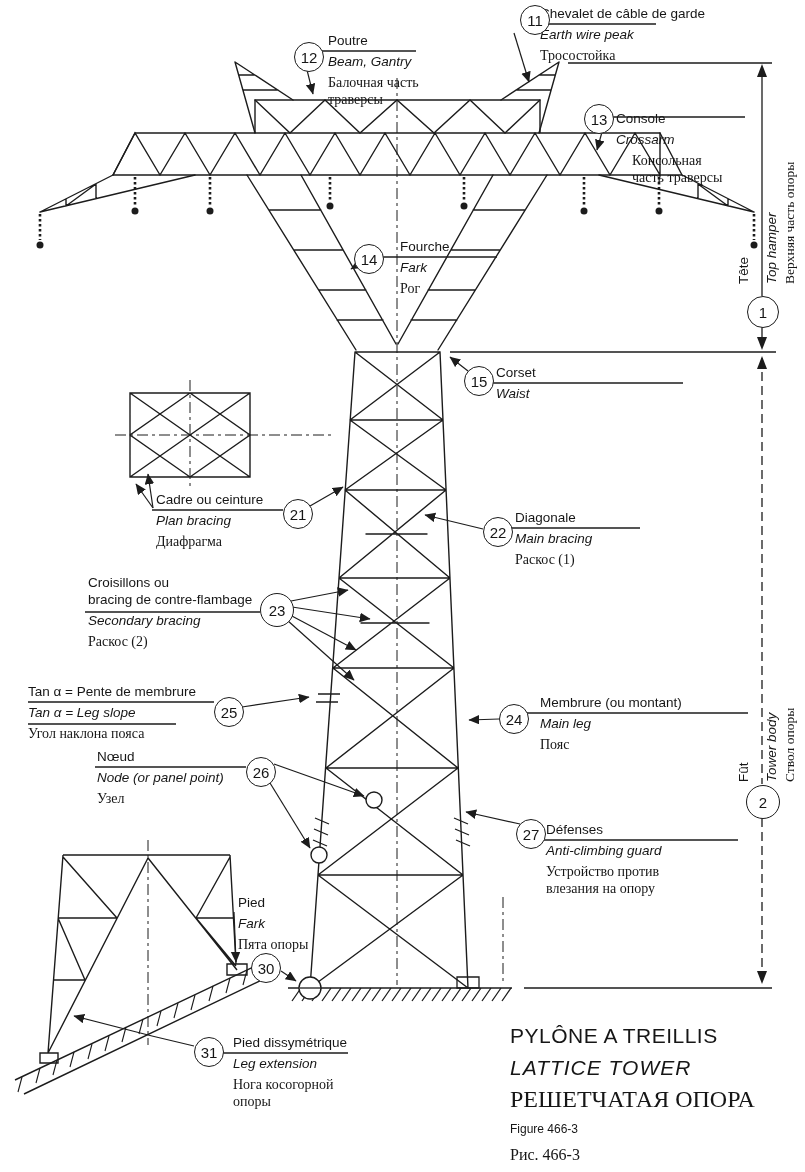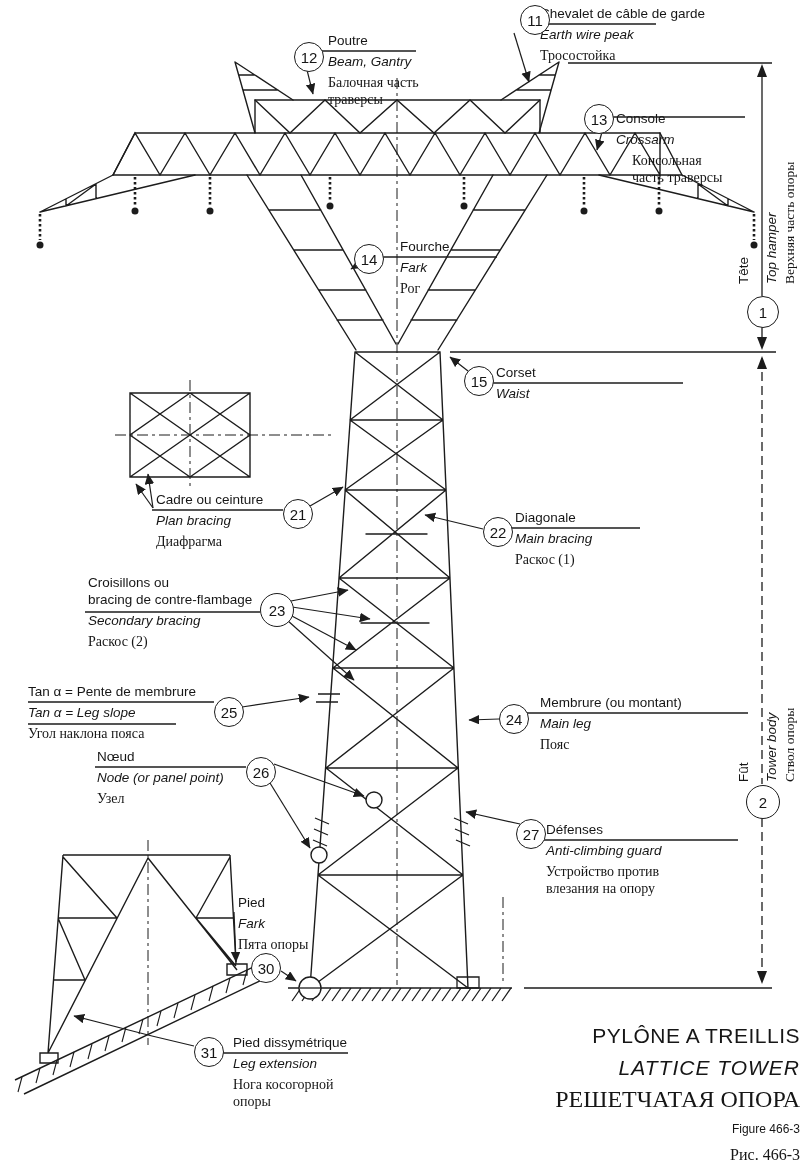--- a/index.html
+++ b/index.html
@@ -44,21 +44,21 @@
   #ns2{left:746px;top:785px;width:32px;height:32px;}
 
   
   .vlab{position:absolute;transform:rotate(-90deg);transform-origin:0 0;white-space:nowrap;font-size:13.5px;}
   .vlab.en{font-style:italic;}
   .vlab.ru{font-family:"Liberation Serif","DejaVu Serif",serif;font-size:13.5px;}
   #v1fr{left:736px;top:284px;} #v1en{left:764px;top:284px;} #v1ru{left:782px;top:284px;}
   #v2fr{left:736px;top:782px;} #v2en{left:764px;top:782px;} #v2ru{left:782px;top:782px;}
 
   
-  .titles{position:absolute;left:510px;width:290px;text-align:right;}
+  .titles{position:absolute;left:510px;width:290px;text-align:left;}
   #t-fr{top:1024px;font-size:21px;letter-spacing:0.5px;}
   #t-en{top:1056px;font-size:21px;font-style:italic;letter-spacing:1px;}
   #t-ru{top:1086px;font-size:24px;font-family:"Liberation Serif","DejaVu Serif",serif;}
   #t-fen{top:1122px;font-size:12px;}
   #t-fru{top:1146px;font-size:16px;font-family:"Liberation Serif","DejaVu Serif",serif;}
 </style>
 </head>
 <body>
 
 <div class="page">

